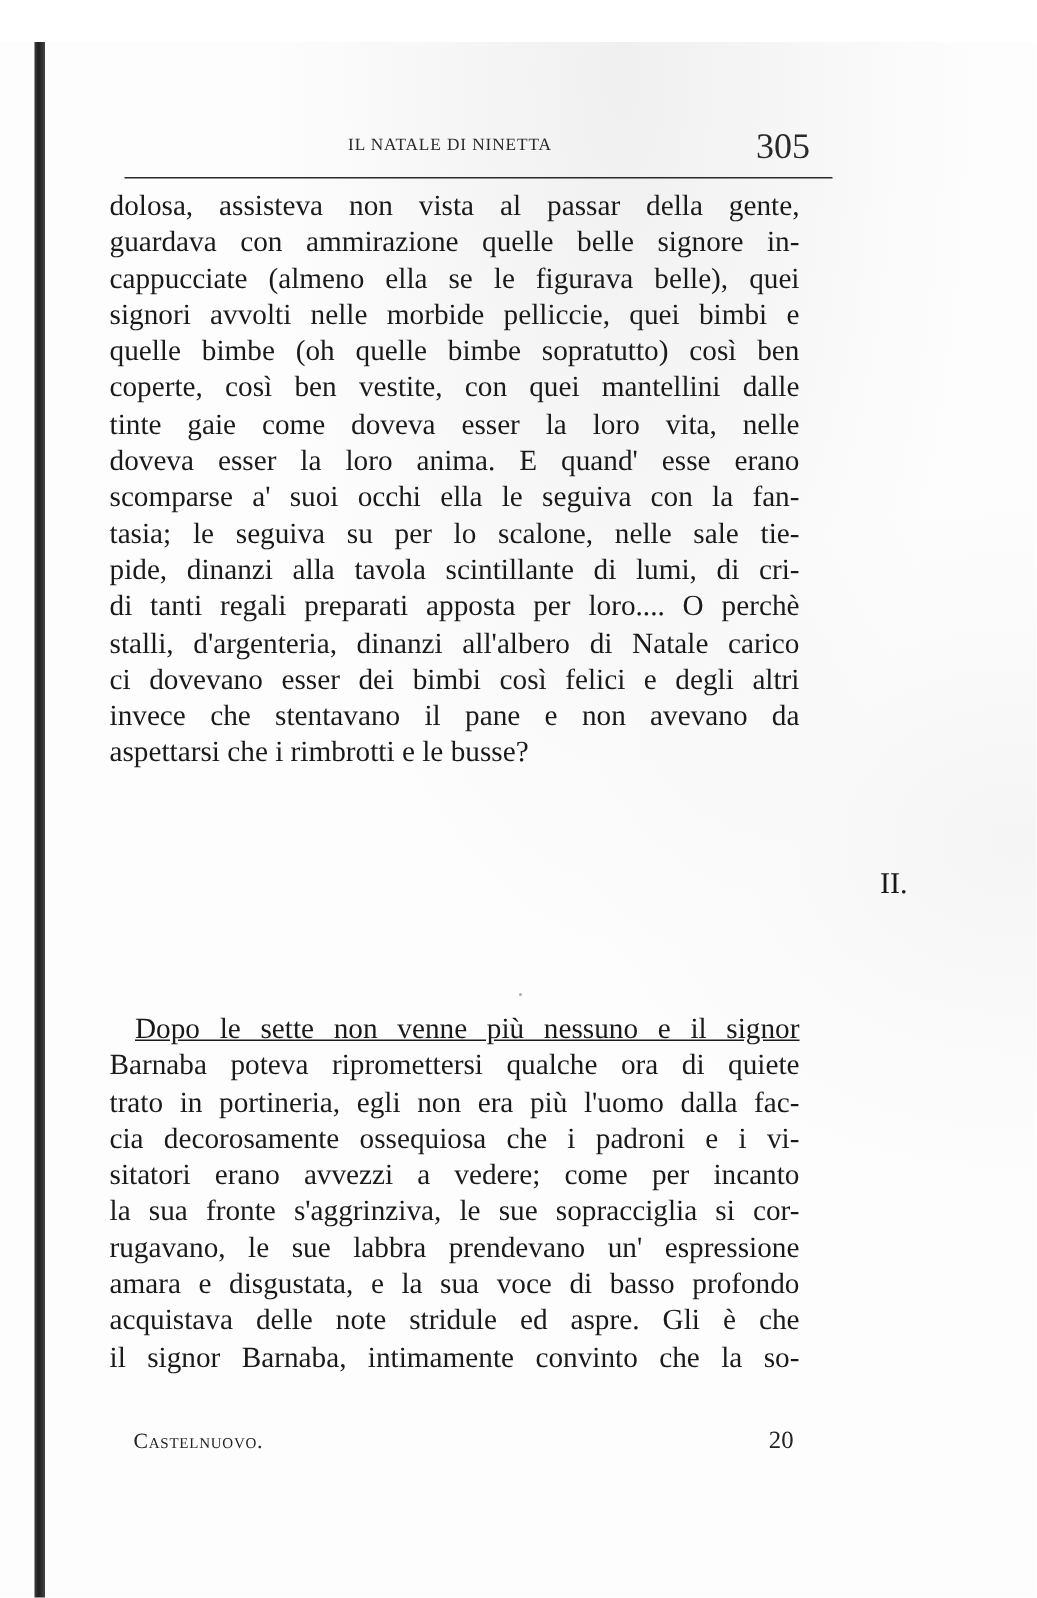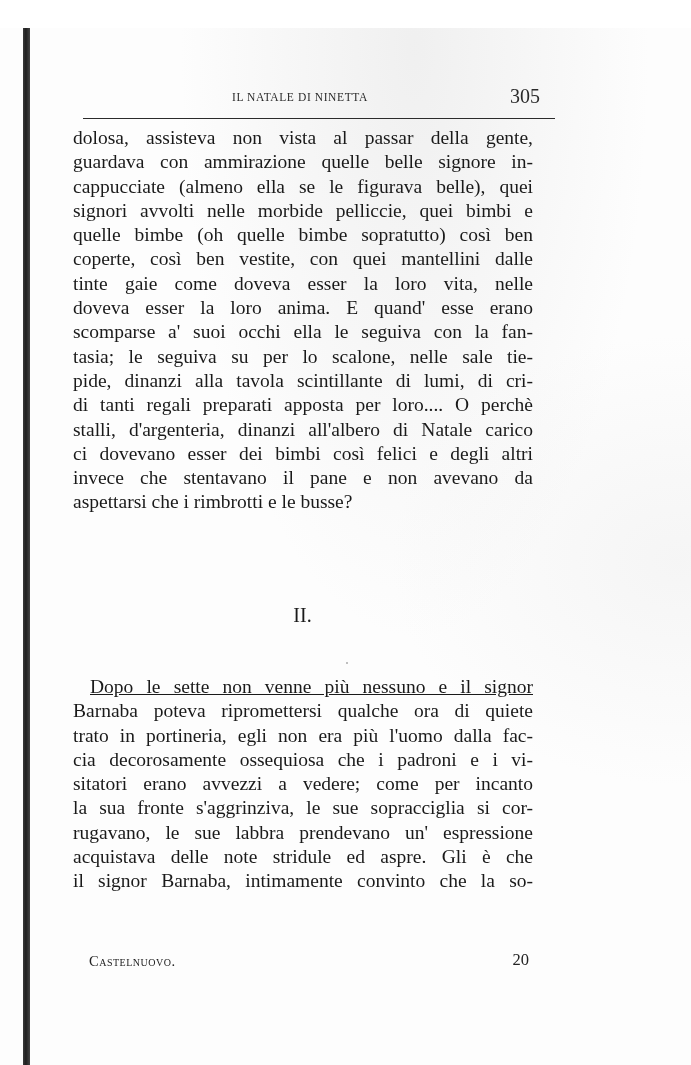--- a/index.html
+++ b/index.html
@@ -45,21 +45,21 @@
     left: 150px;
     top: 6px;
     font-size: 11.5px;
     letter-spacing: 0.6px;
     color: #2a2a2a;
   }
   .page-number {
     position: absolute;
     right: 12px;
     top: 0px;
-    font-size: 20px;
+    font-size: 24px;
     color: #2a2a2a;
   }
   .head-rule {
     position: absolute;
     left: 83px;
     top: 90px;
     width: 472px;
     height: 0;
     border-top: 1.6px solid #2b2b2b;
   }
@@ -84,22 +84,22 @@
   .line.indent {
     padding-left: 17px;
     text-decoration: underline;
   }
   .block-1 { top: 98px; }
   .block-2 { top: 647px; }
   .section-heading {
     position: absolute;
     left: 0;
     width: 605px;
-    top: 576px;
-    text-align: center;
+    top: 550px;
+    text-align: right;
     font-size: 20px;
     color: #1a1a1a;
   }
   .section-heading span {
     display: inline-block;
     margin-left: 0;
   }
   .footer {
     position: absolute;
     left: 89px;
@@ -171,20 +171,21 @@
   <div class="speck" style="left:346px; top:634px;"></div>
 
   <div class="text-block block-2">
     <span class="line indent">Dopo le sette non venne più nessuno e il signor</span>
     <span class="line">Barnaba poteva ripromettersi qualche ora di quiete</span>
     <span class="line">trato in portineria, egli non era più l'uomo dalla fac-</span>
     <span class="line">cia decorosamente ossequiosa che i padroni e i vi-</span>
     <span class="line">sitatori erano avvezzi a vedere; come per incanto</span>
     <span class="line">la sua fronte s'aggrinziva, le sue sopracciglia si cor-</span>
     <span class="line">rugavano, le sue labbra prendevano un' espressione</span>
+    <span class="line">amara e disgustata, e la sua voce di basso profondo</span>
     <span class="line">acquistava delle note stridule ed aspre. Gli è che</span>
     <span class="line">il signor Barnaba, intimamente convinto che la so-</span>
   </div>
 
   <div class="footer">
     <span class="signature">Castelnuovo.</span>
     <span class="signature-number">20</span>
   </div>
 
 </div>

